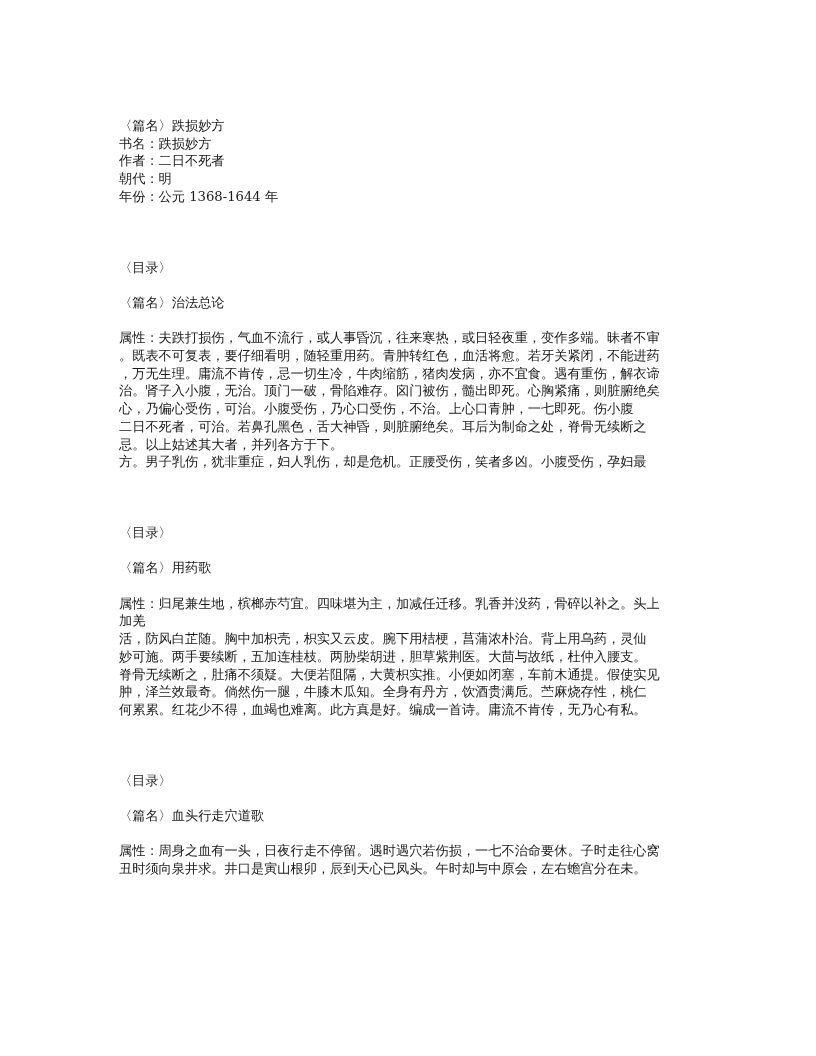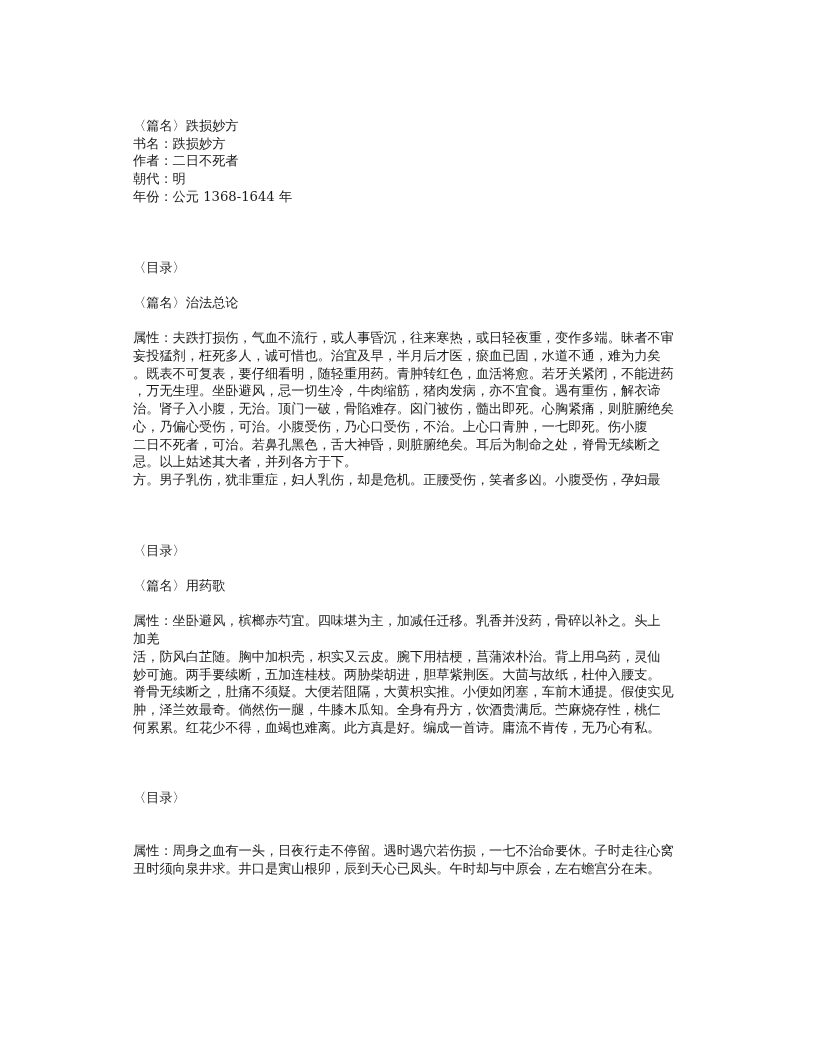--- a/index.html
+++ b/index.html
@@ -1,19 +1,19 @@
 <!DOCTYPE html>
 <html><head>
 <meta charset="utf-8">
 <style>
   html, body { margin: 0; padding: 0; background: #ffffff; }
   body { width: 816px; height: 1056px; position: relative; overflow: hidden;
          font-family: "DejaVu Serif", "Liberation Serif", serif; color: #1a1a1a; }
   .page { position: absolute; left: 119px; top: 117px; width: 576px; font-size: 13.2px; line-height: 17.7px; }
-  .line { white-space: nowrap; display: block; margin-left: 14px; }
+  .line { white-space: nowrap; display: block; }
   .gap-lg { height: 53px; }
   .gap-md { height: 17.7px; }
   .gap-xl { height: 53px; }
 </style>
 </head>
 <body>
 
 <div class="page">
   <div>
     <span class="line">〈篇名〉跌损妙方</span>
@@ -25,53 +25,53 @@
 
   <div class="gap-lg"></div>
 
   <div>
     <span class="line">〈目录〉</span>
     <div class="gap-md"></div>
     <span class="line">〈篇名〉治法总论</span>
     <div class="gap-md"></div>
     <div>
       <span class="line">属性：夫跌打损伤，气血不流行，或人事昏沉，往来寒热，或日轻夜重，变作多端。昧者不审</span>
-      <span class="line">妄投猛剂，枉死多人，诚可惜也。治宜及早，半月后才医，瘀血已固，水道不通，难为力矣</span>
       <span class="line">。既表不可复表，要仔细看明，随轻重用药。青肿转红色，血活将愈。若牙关紧闭，不能进药</span>
-      <span class="line">，万无生理。坐卧避风，忌一切生冷，牛肉缩筋，猪肉发病，亦不宜食。遇有重伤，解衣谛</span>
+      <span class="line">，万无生理。庸流不肯传，忌一切生冷，牛肉缩筋，猪肉发病，亦不宜食。遇有重伤，解衣谛</span>
       <span class="line">治。肾子入小腹，无治。顶门一破，骨陷难存。囟门被伤，髓出即死。心胸紧痛，则脏腑绝矣</span>
       <span class="line">心，乃偏心受伤，可治。小腹受伤，乃心口受伤，不治。上心口青肿，一七即死。伤小腹</span>
       <span class="line">二日不死者，可治。若鼻孔黑色，舌大神昏，则脏腑绝矣。耳后为制命之处，脊骨无续断之</span>
       <span class="line">忌。以上姑述其大者，并列各方于下。</span>
       <span class="line">方。男子乳伤，犹非重症，妇人乳伤，却是危机。正腰受伤，笑者多凶。小腹受伤，孕妇最</span>
     </div>
   </div>
 
   <div class="gap-xl"></div>
 
   <div>
     <span class="line">〈目录〉</span>
     <div class="gap-md"></div>
     <span class="line">〈篇名〉用药歌</span>
     <div class="gap-md"></div>
     <div>
-      <span class="line">属性：坐卧避风，槟榔赤芍宜。四味堪为主，加减任迁移。乳香并没药，骨碎以补之。头上</span>
+      <span class="line">属性：归尾兼生地，槟榔赤芍宜。四味堪为主，加减任迁移。乳香并没药，骨碎以补之。头上</span>
       <span class="line">加羌</span>
       <span class="line">活，防风白芷随。胸中加枳壳，枳实又云皮。腕下用桔梗，菖蒲浓朴治。背上用乌药，灵仙</span>
       <span class="line">妙可施。两手要续断，五加连桂枝。两胁柴胡进，胆草紫荆医。大茴与故纸，杜仲入腰支。</span>
       <span class="line">脊骨无续断之，肚痛不须疑。大便若阻隔，大黄枳实推。小便如闭塞，车前木通提。假使实见</span>
       <span class="line">肿，泽兰效最奇。倘然伤一腿，牛膝木瓜知。全身有丹方，饮酒贵满卮。苎麻烧存性，桃仁</span>
       <span class="line">何累累。红花少不得，血竭也难离。此方真是好。编成一首诗。庸流不肯传，无乃心有私。</span>
     </div>
   </div>
 
   <div class="gap-xl"></div>
 
   <div>
     <span class="line">〈目录〉</span>
     <div class="gap-md"></div>
+    <span class="line">〈篇名〉血头行走穴道歌</span>
     <div class="gap-md"></div>
     <div>
       <span class="line">属性：周身之血有一头，日夜行走不停留。遇时遇穴若伤损，一七不治命要休。子时走往心窝</span>
       <span class="line">丑时须向泉井求。井口是寅山根卯，辰到天心已凤头。午时却与中原会，左右蟾宫分在未。</span>
     </div>
   </div>
 </div>
 
 </body></html>

